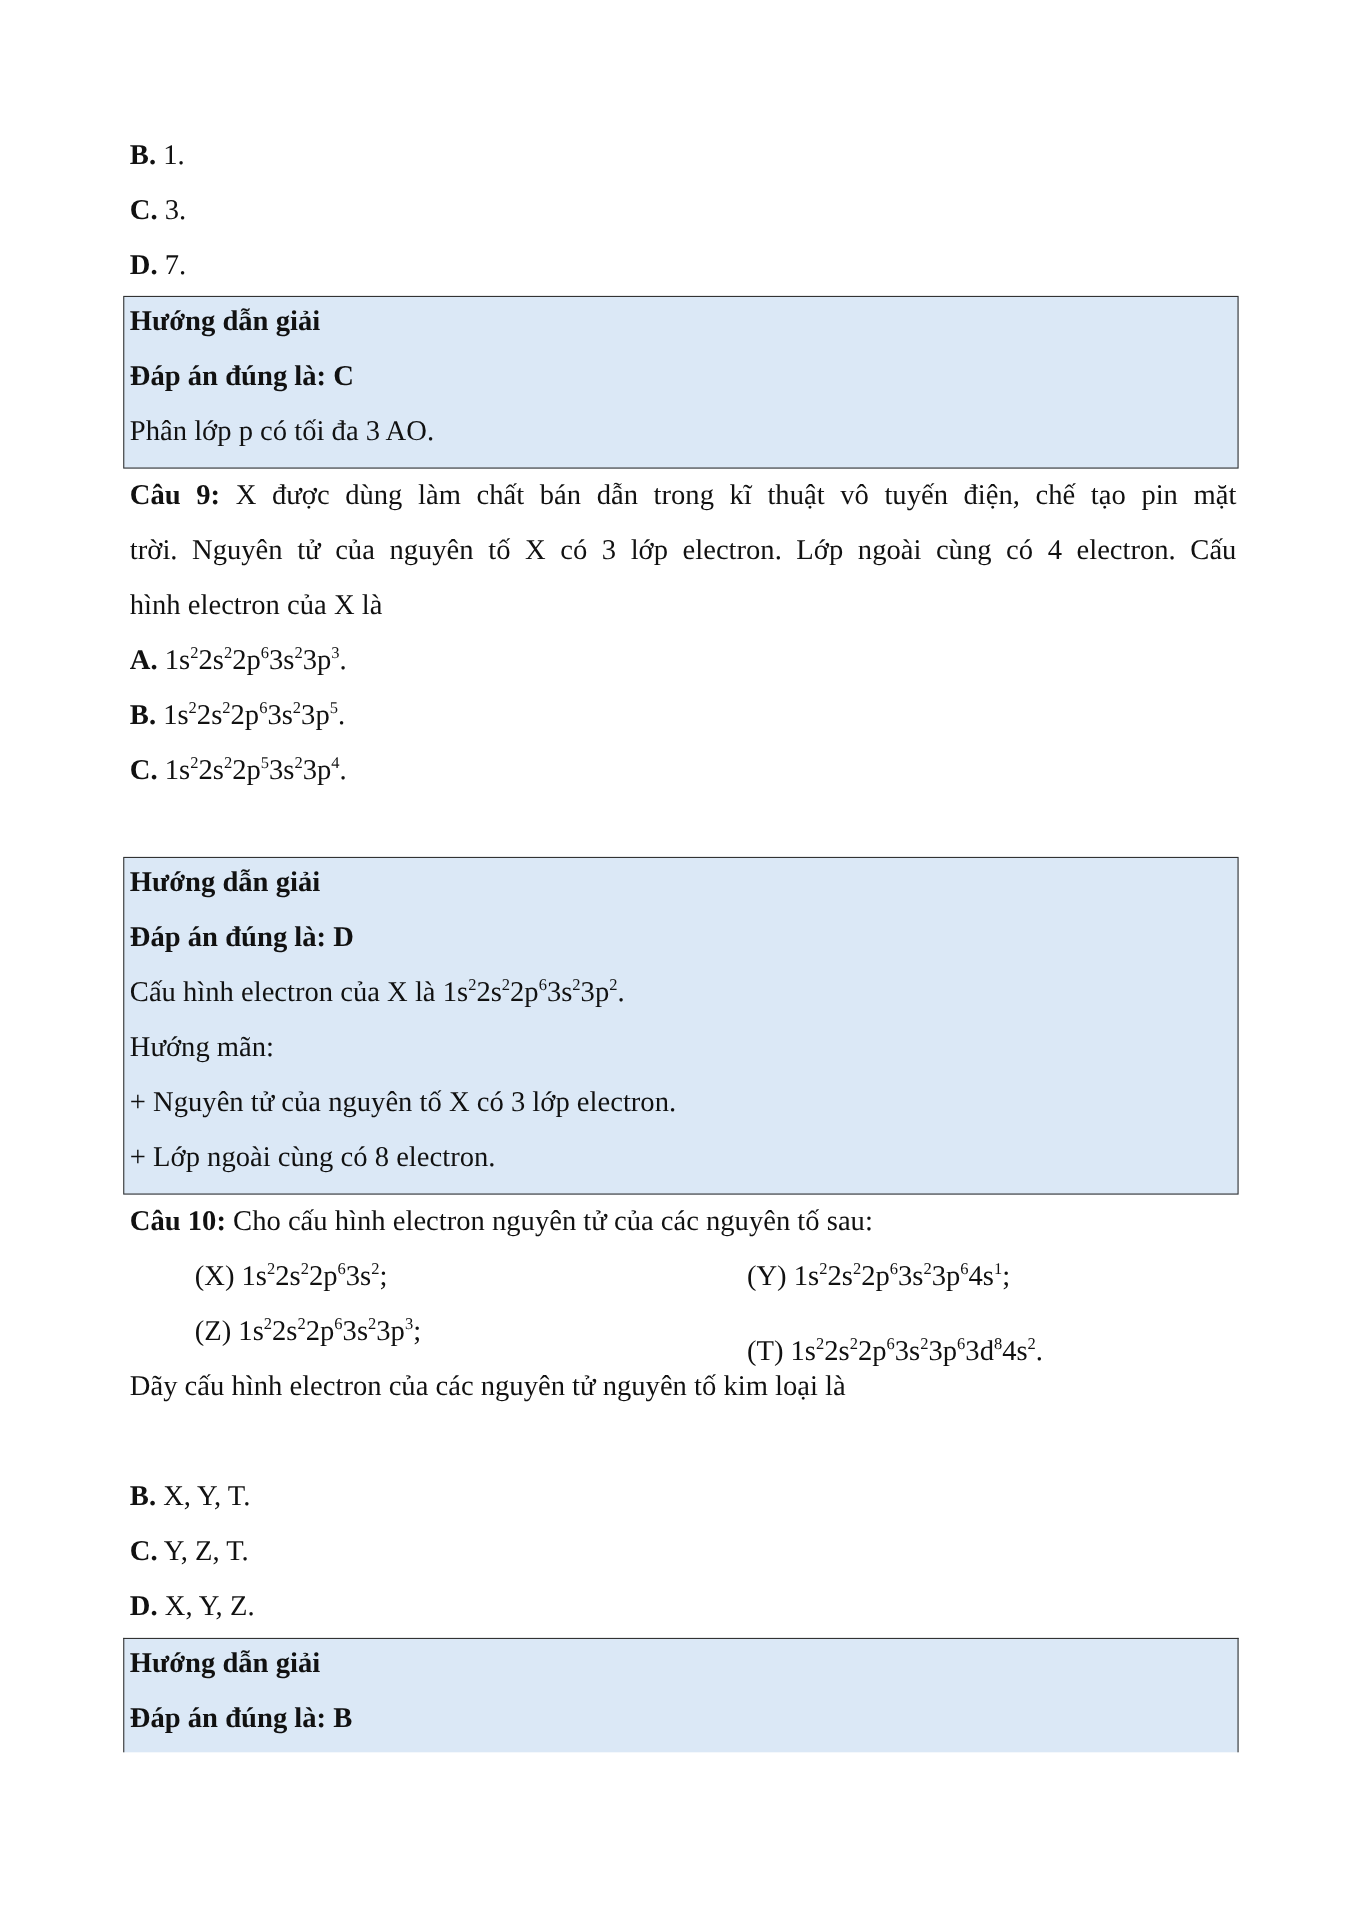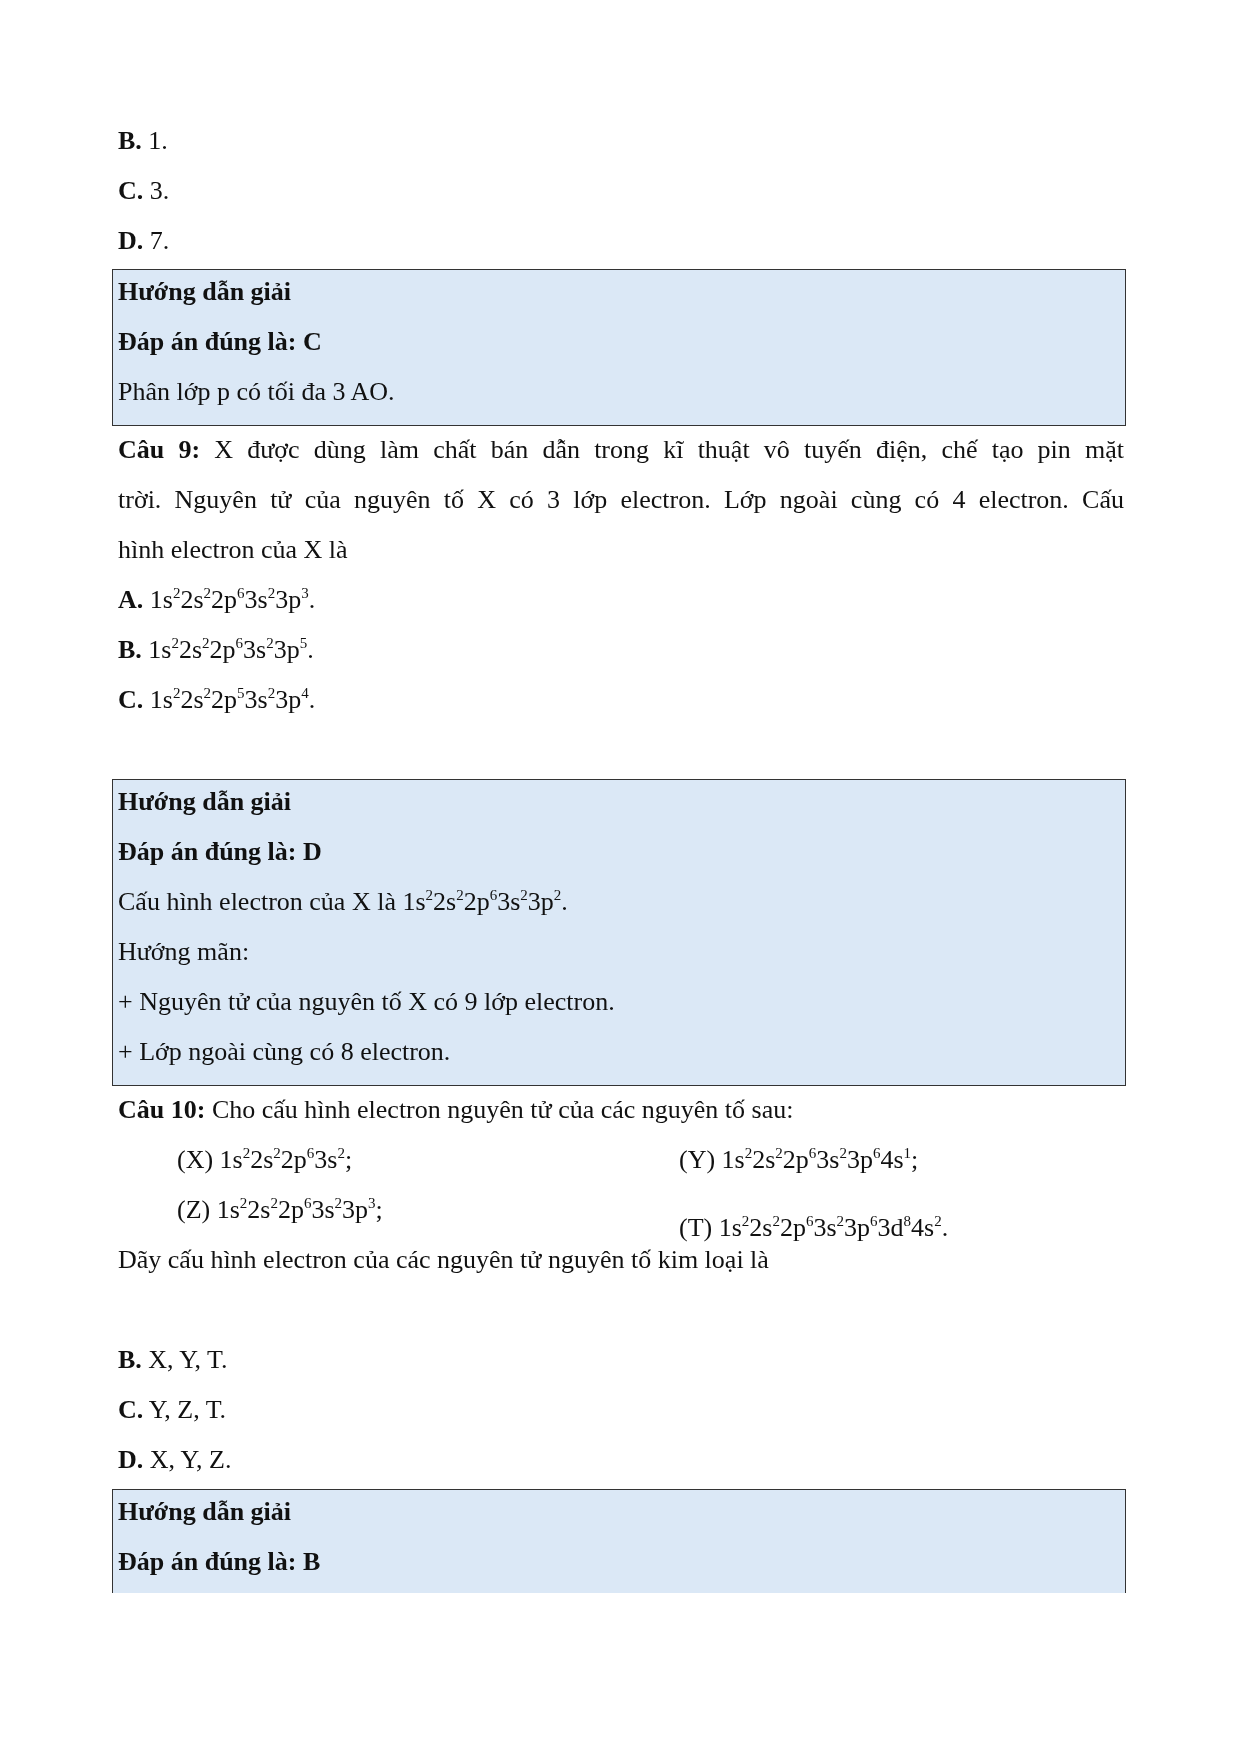--- a/index.html
+++ b/index.html
@@ -47,21 +47,21 @@
 
   <div class="line" style="top:575px"><b>A.</b> <span class="cfg">1s<sup>2</sup>2s<sup>2</sup>2p<sup>6</sup>3s<sup>2</sup>3p<sup>3</sup>.</span></div>
   <div class="line" style="top:625px"><b>B.</b> <span class="cfg">1s<sup>2</sup>2s<sup>2</sup>2p<sup>6</sup>3s<sup>2</sup>3p<sup>5</sup>.</span></div>
   <div class="line" style="top:675px"><b>C.</b> <span class="cfg">1s<sup>2</sup>2s<sup>2</sup>2p<sup>5</sup>3s<sup>2</sup>3p<sup>4</sup>.</span></div>
 
   <div class="box" style="top:779px; height:307px;">
     <div class="bl b" style="top:-3px">Hướng dẫn giải</div>
     <div class="bl b" style="top:47px">Đáp án đúng là: D</div>
     <div class="bl" style="top:97px"><span>Cấu hình electron của X là </span><span class="cfg">1s<sup>2</sup>2s<sup>2</sup>2p<sup>6</sup>3s<sup>2</sup>3p<sup>2</sup>.</span></div>
     <div class="bl" style="top:147px">Hướng mãn:</div>
-    <div class="bl" style="top:197px">+ Nguyên tử của nguyên tố X có 9 lớp electron.</div>
+    <div class="bl" style="top:197px">+ Nguyên tử của nguyên tố X có 3 lớp electron.</div>
     <div class="bl" style="top:247px">+ Lớp ngoài cùng có 8 electron.</div>
   </div>
 
   <div class="line" style="top:1085px"><b>Câu 10:</b> <span>Cho cấu hình electron nguyên tử của các nguyên tố sau:</span></div>
 
   <div class="col-left" style="top:1135px"><span>(X) </span><span class="cfg">1s<sup>2</sup>2s<sup>2</sup>2p<sup>6</sup>3s<sup>2</sup>;</span></div>
   <div class="col-right" style="top:1135px"><span>(Y) </span><span class="cfg">1s<sup>2</sup>2s<sup>2</sup>2p<sup>6</sup>3s<sup>2</sup>3p<sup>6</sup>4s<sup>1</sup>;</span></div>
   <div class="col-left" style="top:1185px"><span>(Z) </span><span class="cfg">1s<sup>2</sup>2s<sup>2</sup>2p<sup>6</sup>3s<sup>2</sup>3p<sup>3</sup>;</span></div>
   <div class="col-right" style="top:1203px"><span>(T) </span><span class="cfg">1s<sup>2</sup>2s<sup>2</sup>2p<sup>6</sup>3s<sup>2</sup>3p<sup>6</sup>3d<sup>8</sup>4s<sup>2</sup>.</span></div>
 

